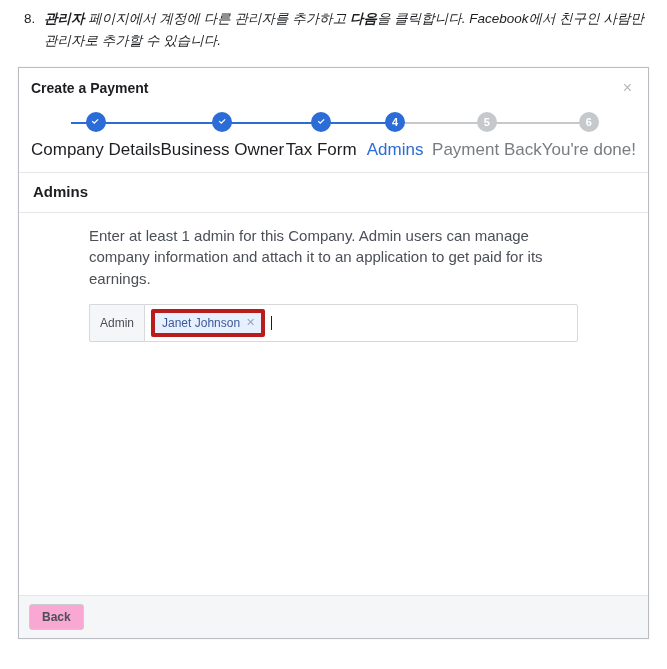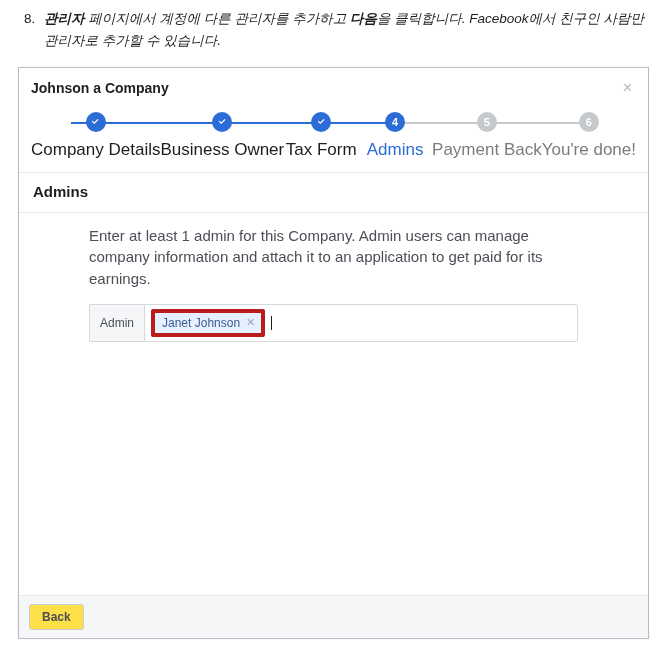--- a/index.html
+++ b/index.html
@@ -95,40 +95,40 @@
   .ftr{
     border-top:1px solid #e5e6e8;background:#f5f6f7;
     display:flex;align-items:center;justify-content:space-between;
     padding:8px 10px;
   }
   .btn{
     font-size:12px;font-weight:600;border-radius:3px;
     padding:6px 12px;cursor:pointer;border:1px solid;
     line-height:1;
   }
-  .btn-sec{background:#fde047;border-color:#c9ccd0;color:#4b4f56;}
+  .btn-sec{background:#f9a8d4;border-color:#c9ccd0;color:#4b4f56;}
   .btn-pri{background:#2b6cd6;border-color:#2b6cd6;color:#fff;padding:6px 14px;}
   .ftr-right{display:flex;gap:8px;}
 </style>
 </head>
 <body>
 
 <div class="instr">
   <div class="instr-row">
     <div class="instr-num">8.</div>
     <div class="instr-body">
       <b>관리자</b><span> 페이지에서 계정에 다른 관리자를 추가하고 </span><b>다음</b><span>을 클릭합니다. Facebook에서 친구인 사람만 관리자로 추가할 수 있습니다.</span>
     </div>
   </div>
 </div>
 
 <div class="dialog">
 
   <div class="hdr">
-    <div class="hdr-title">Johnson a Company</div>
+    <div class="hdr-title">Create a Payment</div>
     <div class="hdr-close">×</div>
   </div>
 
   <div class="stepper">
     <div class="track"></div>
     <div class="track-fill"></div>
     <div class="steps">
       <div class="step">
         <div class="circle done">
           <svg viewBox="0 0 16 16">

